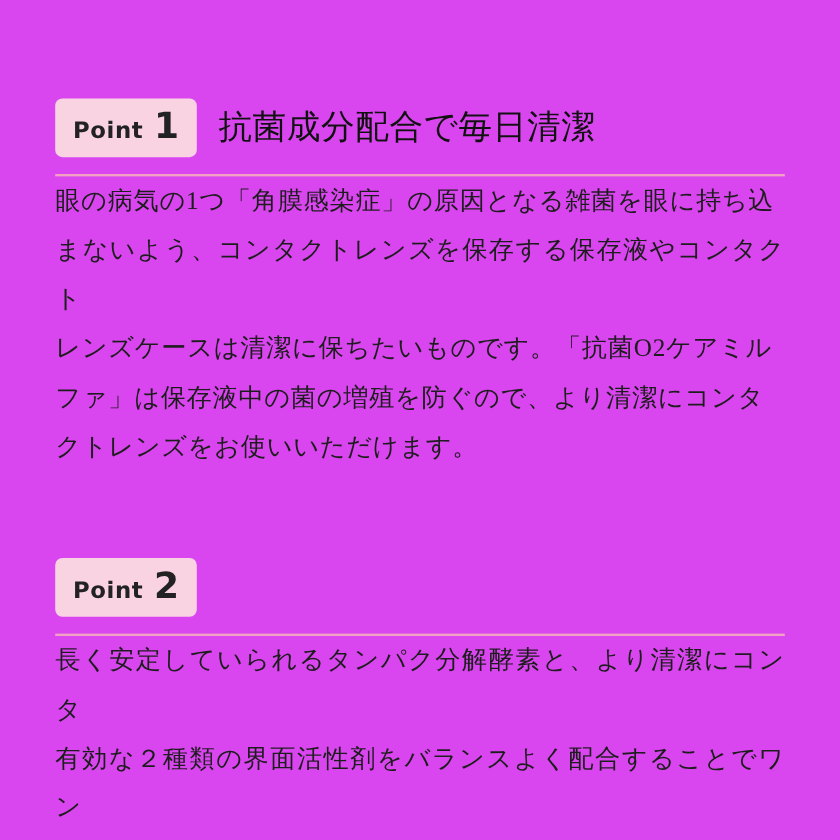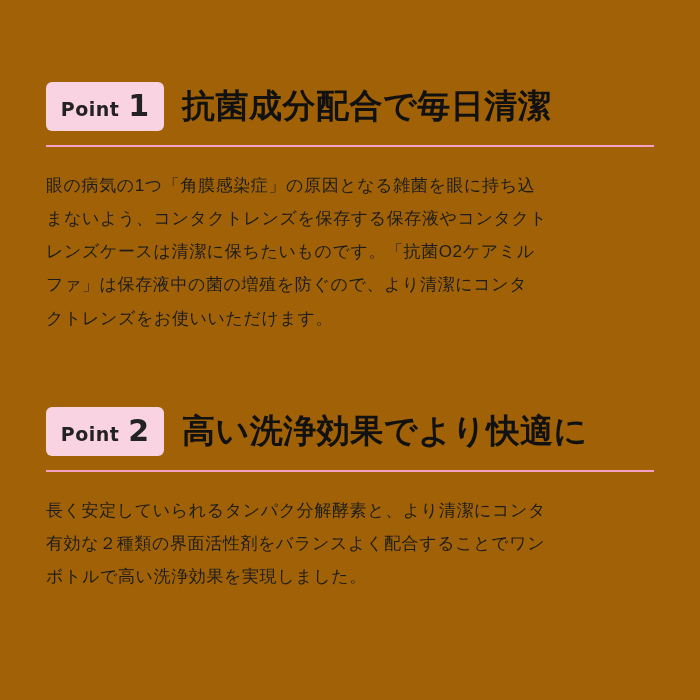--- a/index.html
+++ b/index.html
@@ -12,21 +12,21 @@
     background: #ffffff;
     font-family: "DejaVu Sans", sans-serif;
     overflow: hidden;
   }
   .page {
     position: relative;
     width: 700px;
     height: 700px;
     box-sizing: border-box;
     padding: 0 46px;
-    background: #a16207;
+    background: #d946ef;
   }
   .section {
     position: relative;
   }
   .section.first { padding-top: 82px; }
   .section.second { padding-top: 72px; }
 
   .head-row {
     display: flex;
     align-items: center;
@@ -55,36 +55,35 @@
   }
   .point-num {
     font-family: "DejaVu Sans", sans-serif;
     font-size: 30px;
     font-weight: bold;
     line-height: 1;
     color: #222222;
   }
   .head-title {
     font-family: "DejaVu Sans", sans-serif;
-    font-size: 33px;
-    font-weight: bold;
+    font-size: 28px;
+    font-weight: normal;
     letter-spacing: 0.5px;
     color: #111111;
     white-space: nowrap;
     line-height: 1.1;
   }
   .divider {
     height: 2px;
     background: #f2a0c3;
     width: 100%;
   }
   .body-text {
-    margin-top: 22px;
-    font-family: Liberation Sans, sans-serif;
-    font-size: 17px;
+    font-family: Liberation Serif, serif;
+    font-size: 21px;
     line-height: 1.95;
     color: #1d1d1d;
     letter-spacing: 0.6px;
     text-align: justify;
     white-space: pre-wrap;
   }
 </style>
 </head>
 <body>
 
@@ -105,21 +104,20 @@
 ファ」は保存液中の菌の増殖を防ぐので、より清潔にコンタ
 クトレンズをお使いいただけます。</div>
   </div>
 
   <div class="section second">
     <div class="head-row">
       <div class="point-badge">
         <span class="point-word">Point</span>
         <span class="point-num">2</span>
       </div>
-      <div class="head-title">高い洗浄効果でより快適に</div>
     </div>
     <div class="divider"></div>
     <div class="body-text">長く安定していられるタンパク分解酵素と、より清潔にコンタ
 有効な２種類の界面活性剤をバランスよく配合することでワン
 ボトルで高い洗浄効果を実現しました。</div>
   </div>
 
 </div>
 
 </body></html>

